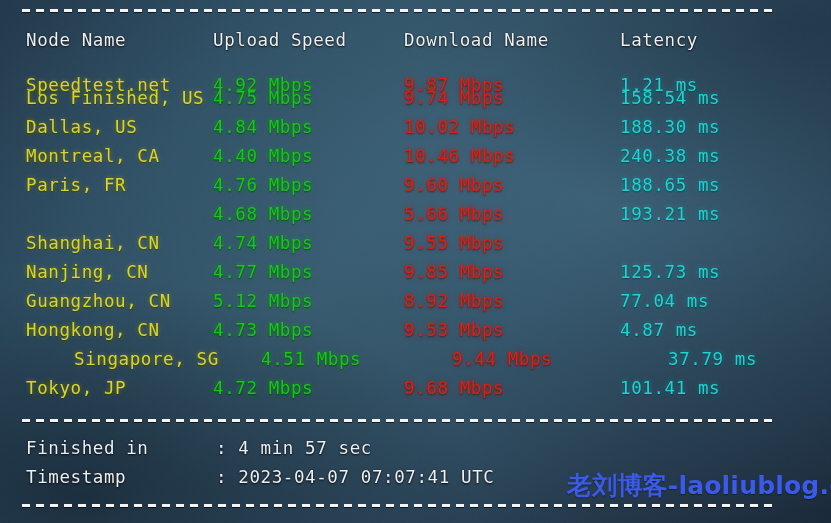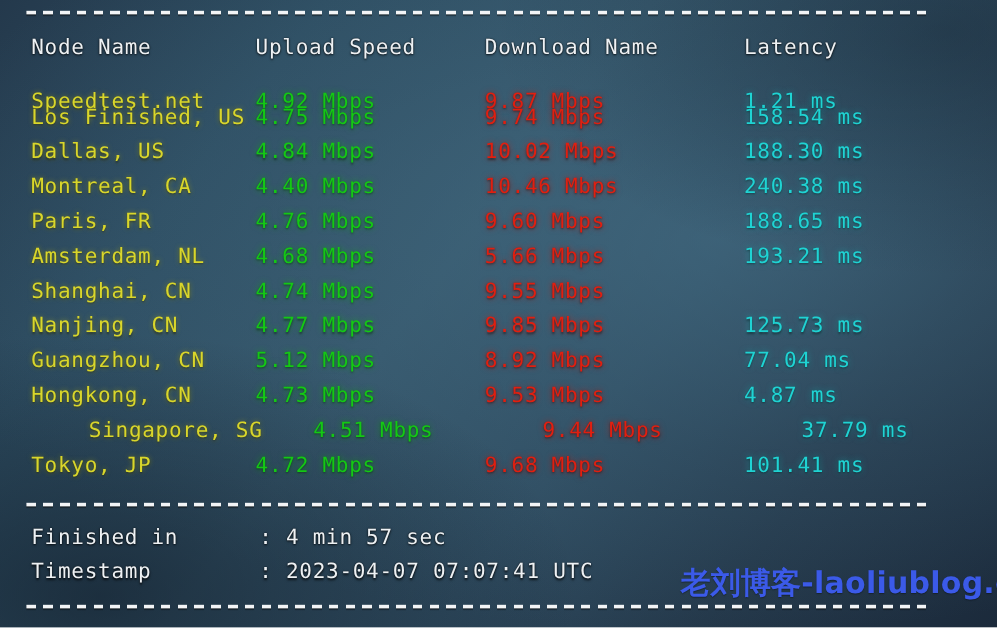--- a/index.html
+++ b/index.html
@@ -178,21 +178,20 @@
     </div>
 
     <div class="row" style="top:171px;">
       <span class="cell c-node v-node">Paris, FR</span>
       <span class="cell c-up   v-up">4.76 Mbps</span>
       <span class="cell c-down v-down">9.60 Mbps</span>
       <span class="cell c-lat  v-lat">188.65 ms</span>
     </div>
 
     <div class="row" style="top:200px;">
-      <span class="cell c-node v-node">Amsterdam, NL</span>
       <span class="cell c-up   v-up">4.68 Mbps</span>
       <span class="cell c-down v-down">5.66 Mbps</span>
       <span class="cell c-lat  v-lat">193.21 ms</span>
     </div>
 
     <div class="row" style="top:229px;">
       <span class="cell c-node v-node">Shanghai, CN</span>
       <span class="cell c-up   v-up">4.74 Mbps</span>
       <span class="cell c-down v-down">9.55 Mbps</span>
     </div>

